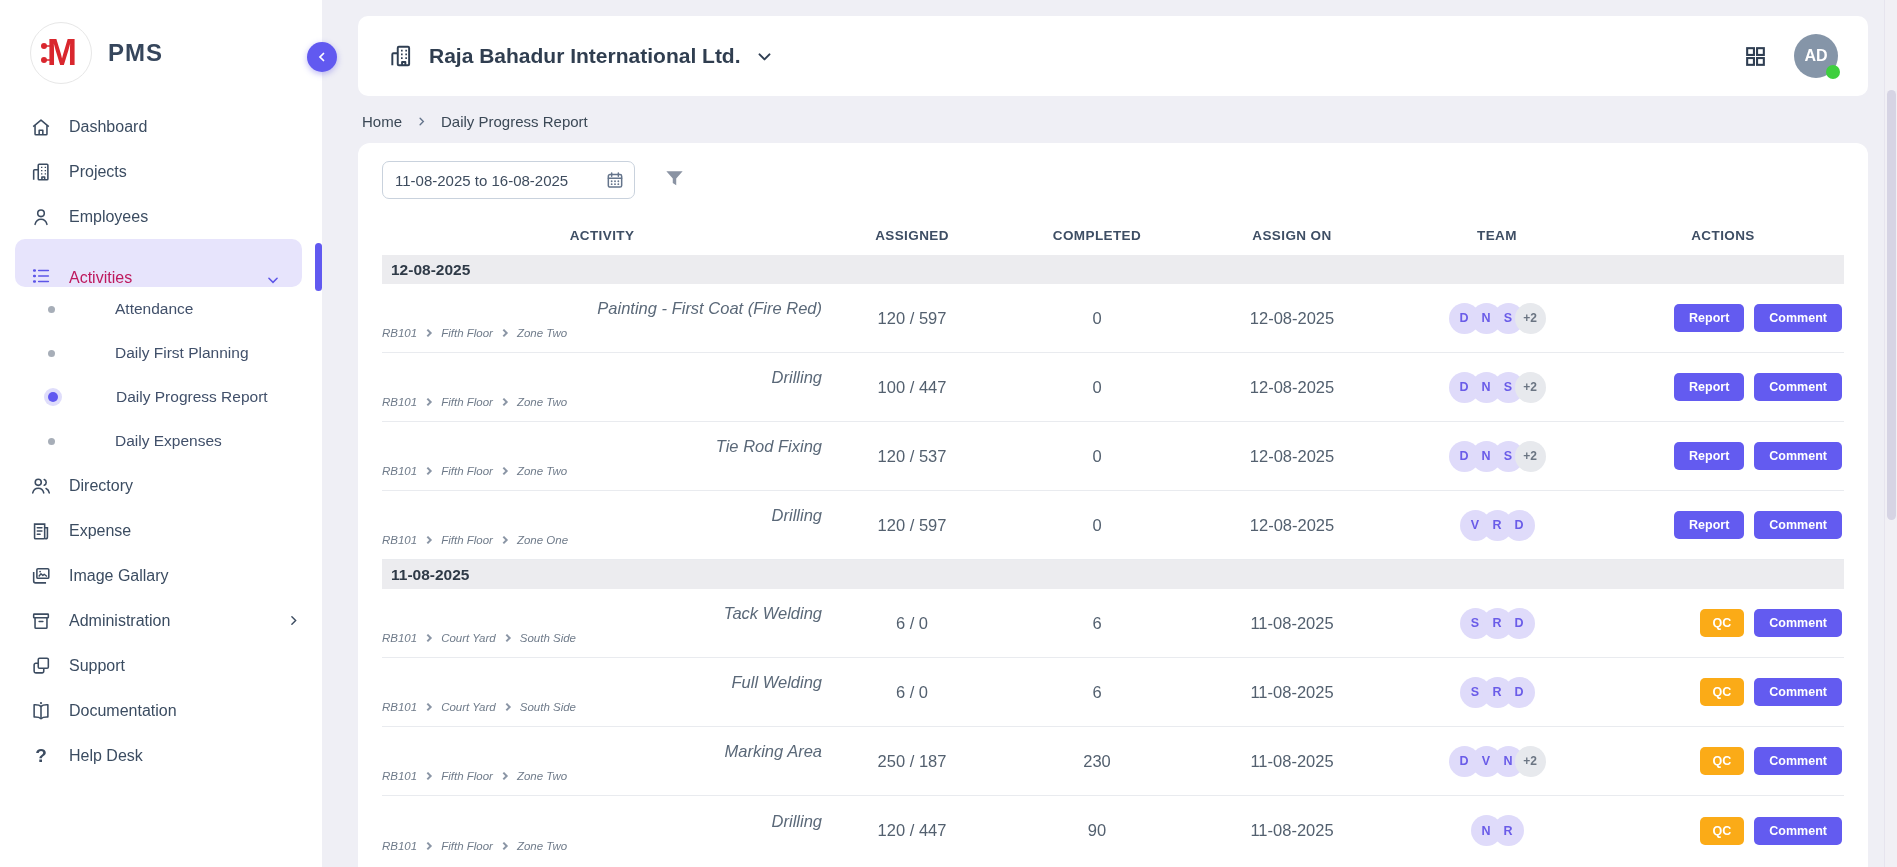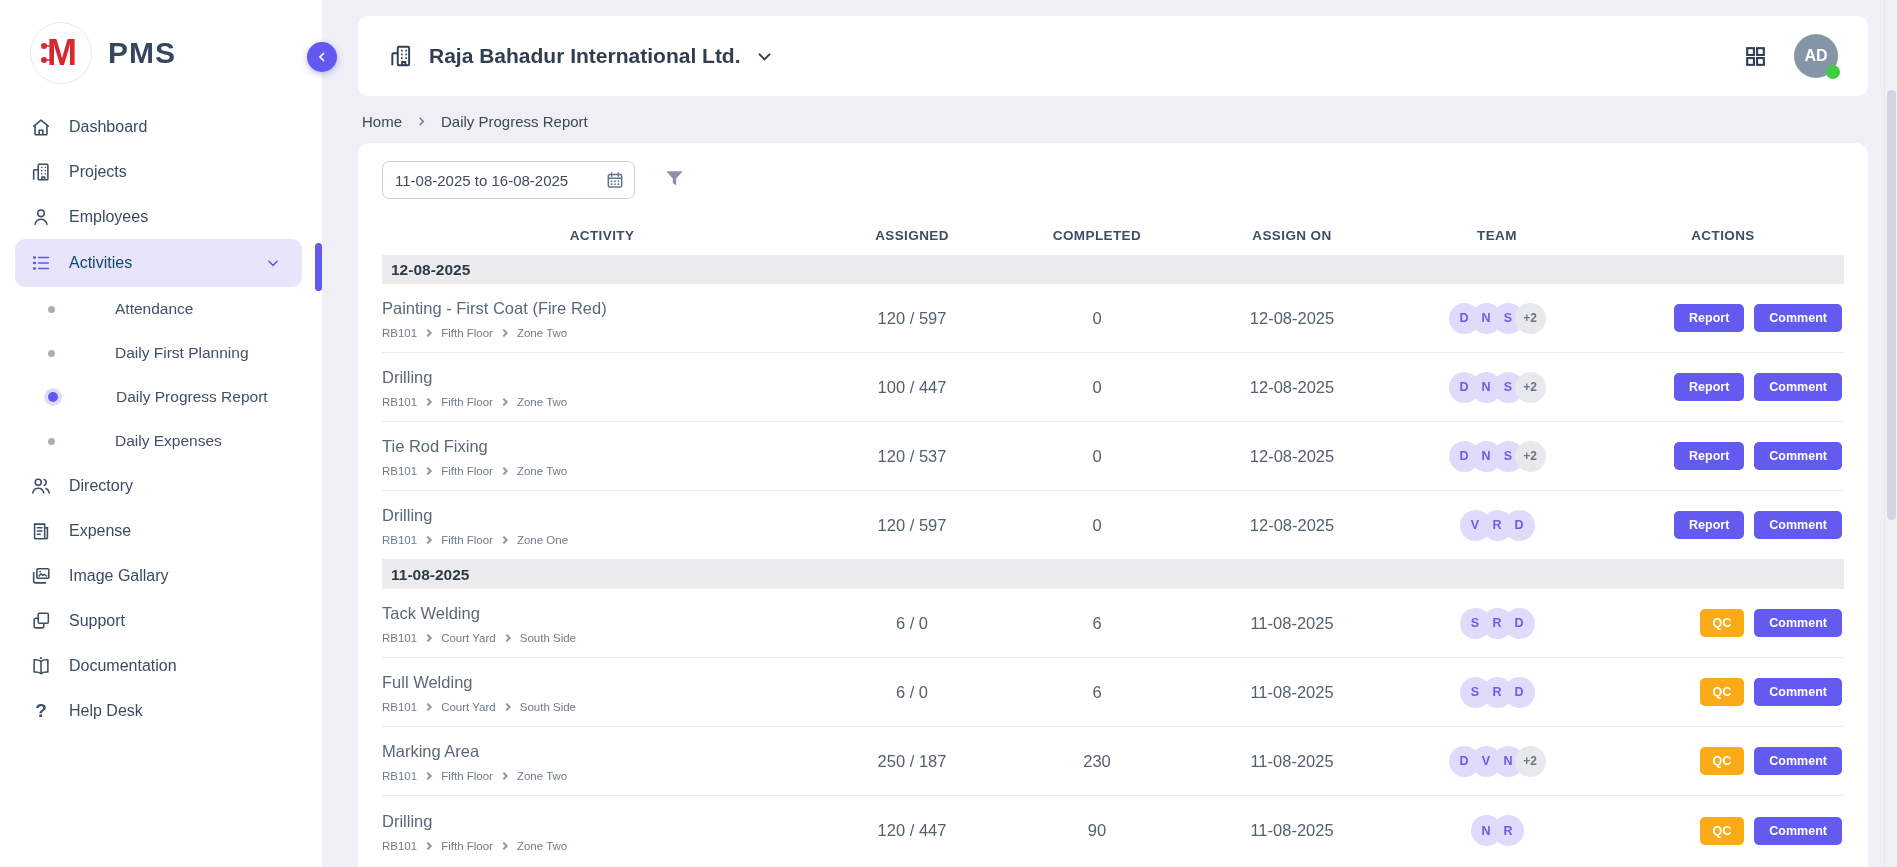--- a/index.html
+++ b/index.html
@@ -6,28 +6,28 @@
   html,body { width:1897px; height:867px; overflow:hidden; }
   body { background:#efeff5; font-family:"Liberation Sans", sans-serif; color:#3e4c60; }
 
   
   .sidebar { position:absolute; left:0; top:0; width:322px; height:100%; background:#fff; z-index:2; }
   .logo-row { display:flex; align-items:center; gap:16px; padding:22px 0 14px 30px; }
   .logo-circle { width:62px; height:62px; border-radius:50%; border:1px solid #e7e7e7; background:#fff;
                  display:flex; align-items:center; justify-content:center; position:relative; }
   .logo-m { font-size:36px; font-weight:800; color:#d9272e; letter-spacing:-2px; }
   .logo-dots { position:absolute; left:9px; top:18px; }
-  .logo-text { font-size:30px; font-weight:800; color:#36465c; letter-spacing:1px; }
+  .logo-text { font-size:24px; font-weight:800; color:#36465c; letter-spacing:1px; }
 
   .nav { margin-top:6px; }
   .nav-item { display:flex; align-items:center; gap:17px; height:45px; padding:0 22px 0 30px;
               font-size:16px; font-weight:500; color:#3b4c61; cursor:pointer; position:relative; }
   .nav-item svg { flex:0 0 auto; }
   .nav-item .spacer { flex:1; }
-  .nav-item.active-parent { background:#e7e4fc; margin:0 20px 0 15px; padding-left:15px; border-radius:10px; height:48px; color:#0c4a6e; }
+  .nav-item.active-parent { background:#e7e4fc; margin:0 20px 0 15px; padding-left:15px; border-radius:10px; height:48px; color:#be185d;align-items:flex-end; }
   .active-edge { position:absolute; right:0; width:7px; height:48px; background:#6159f0; border-radius:4px; z-index:3; }
   .sub-item { display:flex; align-items:center; height:44px; padding-left:48px; font-size:15.5px; color:#41506a; cursor:pointer; }
   .sub-dot { width:7px; height:7px; border-radius:50%; background:#a7aeb8; margin-right:18px; }
   .sub-item.active .sub-dot { width:10px; height:10px; background:#6159f0; box-shadow:0 0 0 4px #dfddfb; margin-right:16px; }
   .sub-item .sub-label { margin-left:42px; }
 
   .collapse-btn { position:absolute; left:307px; top:42px; width:30px; height:30px; border-radius:50%;
                   background:#6159f0; color:#fff; display:flex; align-items:center; justify-content:center;
                   z-index:5; cursor:pointer; box-shadow:0 2px 6px rgba(90,80,230,.4); }
 
@@ -58,21 +58,21 @@
   .table { margin-top:16px; }
   .thead, .trow { display:grid; grid-template-columns:440px 180px 190px 200px 210px 1fr; align-items:center; }
   .thead { height:40px; font-size:13.5px; font-weight:700; color:#3e4e64; letter-spacing:.4px; }
   .thead .th { text-align:center; }
   .thead .th:first-child { text-align:center; }
   .group-row { height:29px; background:#ececef; display:flex; align-items:center; padding-left:9px;
                font-size:15.5px; font-weight:700; color:#2f3a47; }
   .trow { height:69px; border-bottom:1px solid #e9ebef; }
   .trow:last-child { border-bottom:none; }
   .cell { text-align:center; font-size:16.5px; color:#53606f; }
-  .cell.activity { text-align:left; padding-top:2px; }
+  .cell.activity { text-align:right; padding-top:2px;font-style:italic; }
   .act-title { font-size:16.5px; color:#5a6878; margin-bottom:9px; }
   .act-path { display:flex; align-items:center; gap:8px; font-size:11.5px; color:#6f7b8a; font-weight:500; }
   .cell.team { display:flex; justify-content:center; }
   .badge { width:31px; height:31px; border-radius:50%; background:#dfdbfa; color:#6a5ce8; font-size:12.5px; font-weight:600;
            display:flex; align-items:center; justify-content:center; margin-left:-9px; }
   .badge:first-child { margin-left:0; }
   .badge.extra { background:#e7e9ed; color:#6b7583; font-size:12px; }
   .cell.actions { display:flex; justify-content:flex-end; gap:10px; padding-right:2px; }
   .btn { border:none; border-radius:5px; height:28px; padding:0 15px; font-size:12.5px; font-weight:700; color:#fff;
          cursor:pointer; font-family:"Liberation Sans", sans-serif; }
@@ -178,20 +178,32 @@
     <div class="nav-item">
       <svg width="22" height="22" viewBox="0 0 24 24" fill="none" stroke="#3c4c61" stroke-width="1.7" stroke-linejoin="round">
         <rect x="7.5" y="4" width="13" height="10.5" rx="1.2"></rect>
           <path d="M4 7.5v10a2 2 0 0 0 2 2h11.5"></path>
         <path d="M9.5 12.5l2.5-3 2 2 1.5-1.5 3 2.5" stroke-width="1.5"></path>
           <circle cx="11" cy="7.2" r="1" fill="#3c4c61" stroke="none"></circle>
       </svg>
       <span>Image Gallary</span>
     </div>
 
+    <div class="nav-item">
+      <svg width="22" height="22" viewBox="0 0 24 24" fill="none" stroke="#3c4c61" stroke-width="1.7" stroke-linejoin="round">
+        <rect x="4" y="4.5" width="16" height="4" rx=".6"></rect>
+          <path d="M5.5 8.5V19a1 1 0 0 0 1 1h11a1 1 0 0 0 1-1V8.5"></path>
+          <path d="M10 12.5h4" stroke-linecap="round"></path>
+      </svg>
+      <span>Administration</span>
+      <span class="spacer"></span>
+      <svg width="13" height="13" viewBox="0 0 24 24" fill="none" stroke="#3c4c61" stroke-width="2.6" stroke-linecap="round">
+        <path d="M9 5l7 7-7 7"></path>
+      </svg>
+    </div>
 
 
     <div class="nav-item">
       <svg width="22" height="22" viewBox="0 0 24 24" fill="none" stroke="#3c4c61" stroke-width="1.7" stroke-linejoin="round">
         <rect x="9" y="3.5" width="11" height="11" rx="1.4"></rect>
           <path d="M15 14.5v3.2a1.8 1.8 0 0 1-1.8 1.8H6.3a1.8 1.8 0 0 1-1.8-1.8v-6.9A1.8 1.8 0 0 1 6.3 9H9"></path>
       </svg>
       <span>Support</span>
     </div>
 

